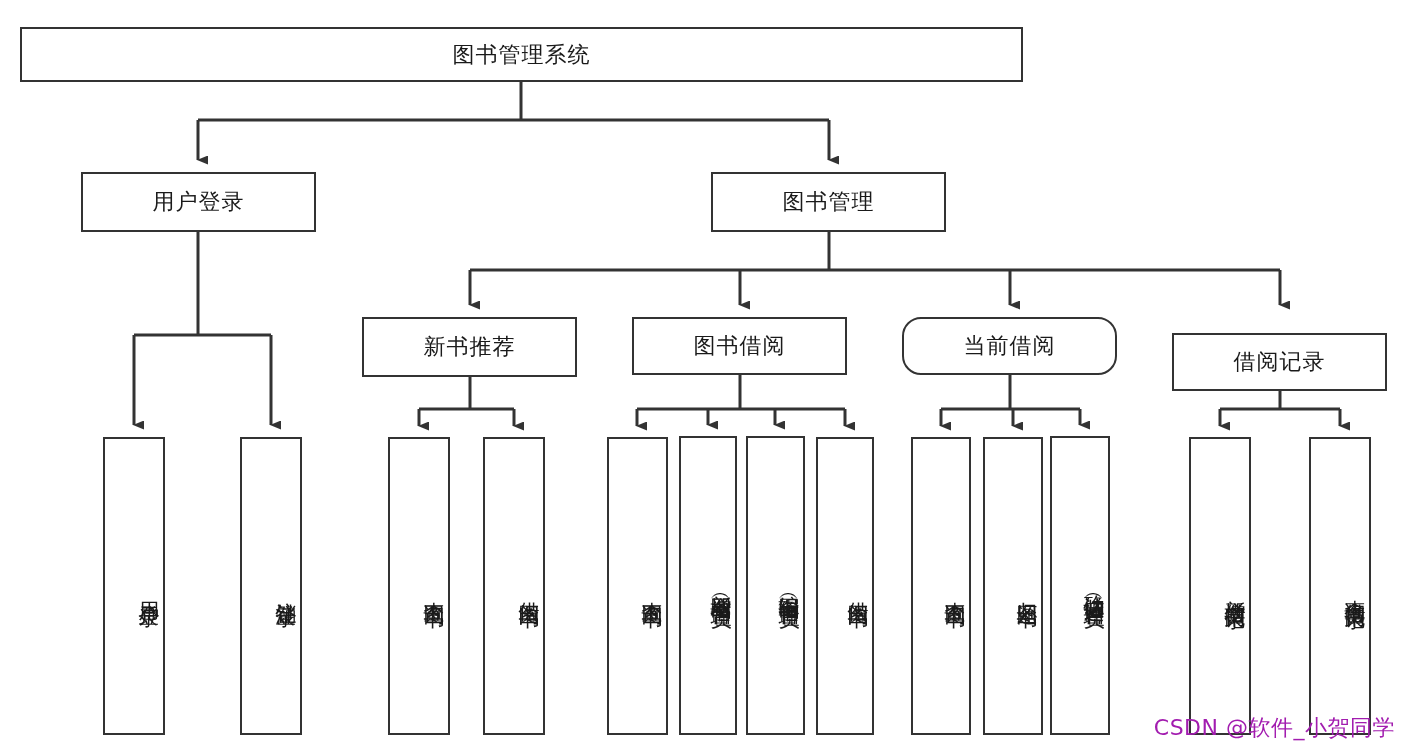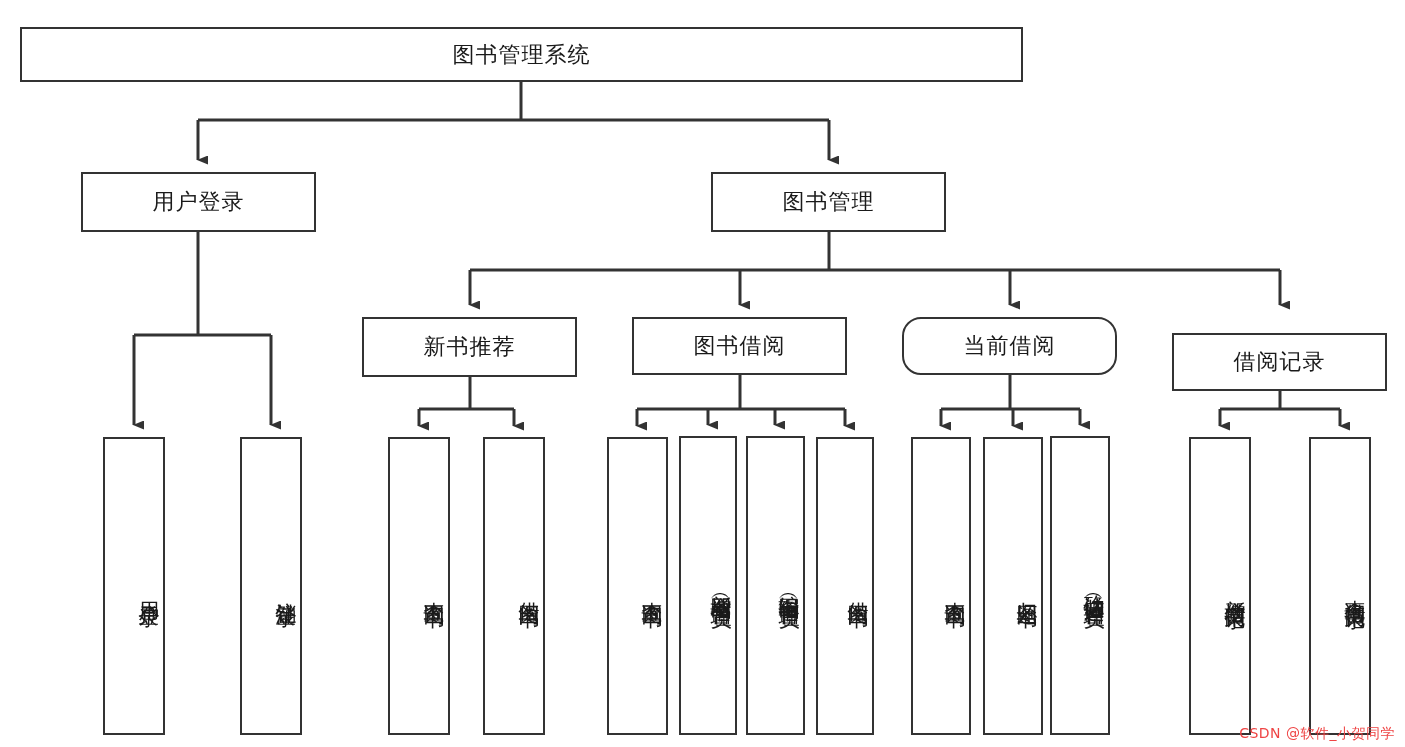--- a/index.html
+++ b/index.html
@@ -50,22 +50,22 @@
     justify-content: center;
     padding-top: 6px;
   }
   .node.vert.tall {
     padding-top: 2px;
   }
   .watermark {
     position: absolute;
     right: 10px;
     bottom: 4px;
-    font-size: 14px;
-    color: #ef4444;
+    font-size: 22px;
+    color: #a21caf;
     white-space: nowrap;
     letter-spacing: 0.5px;
   }
 </style>
 </head>
 <body>
 
 <div id="diagram-root">
 
   <svg class="edges" viewBox="0 0 1405 747" width="1405" height="747">

